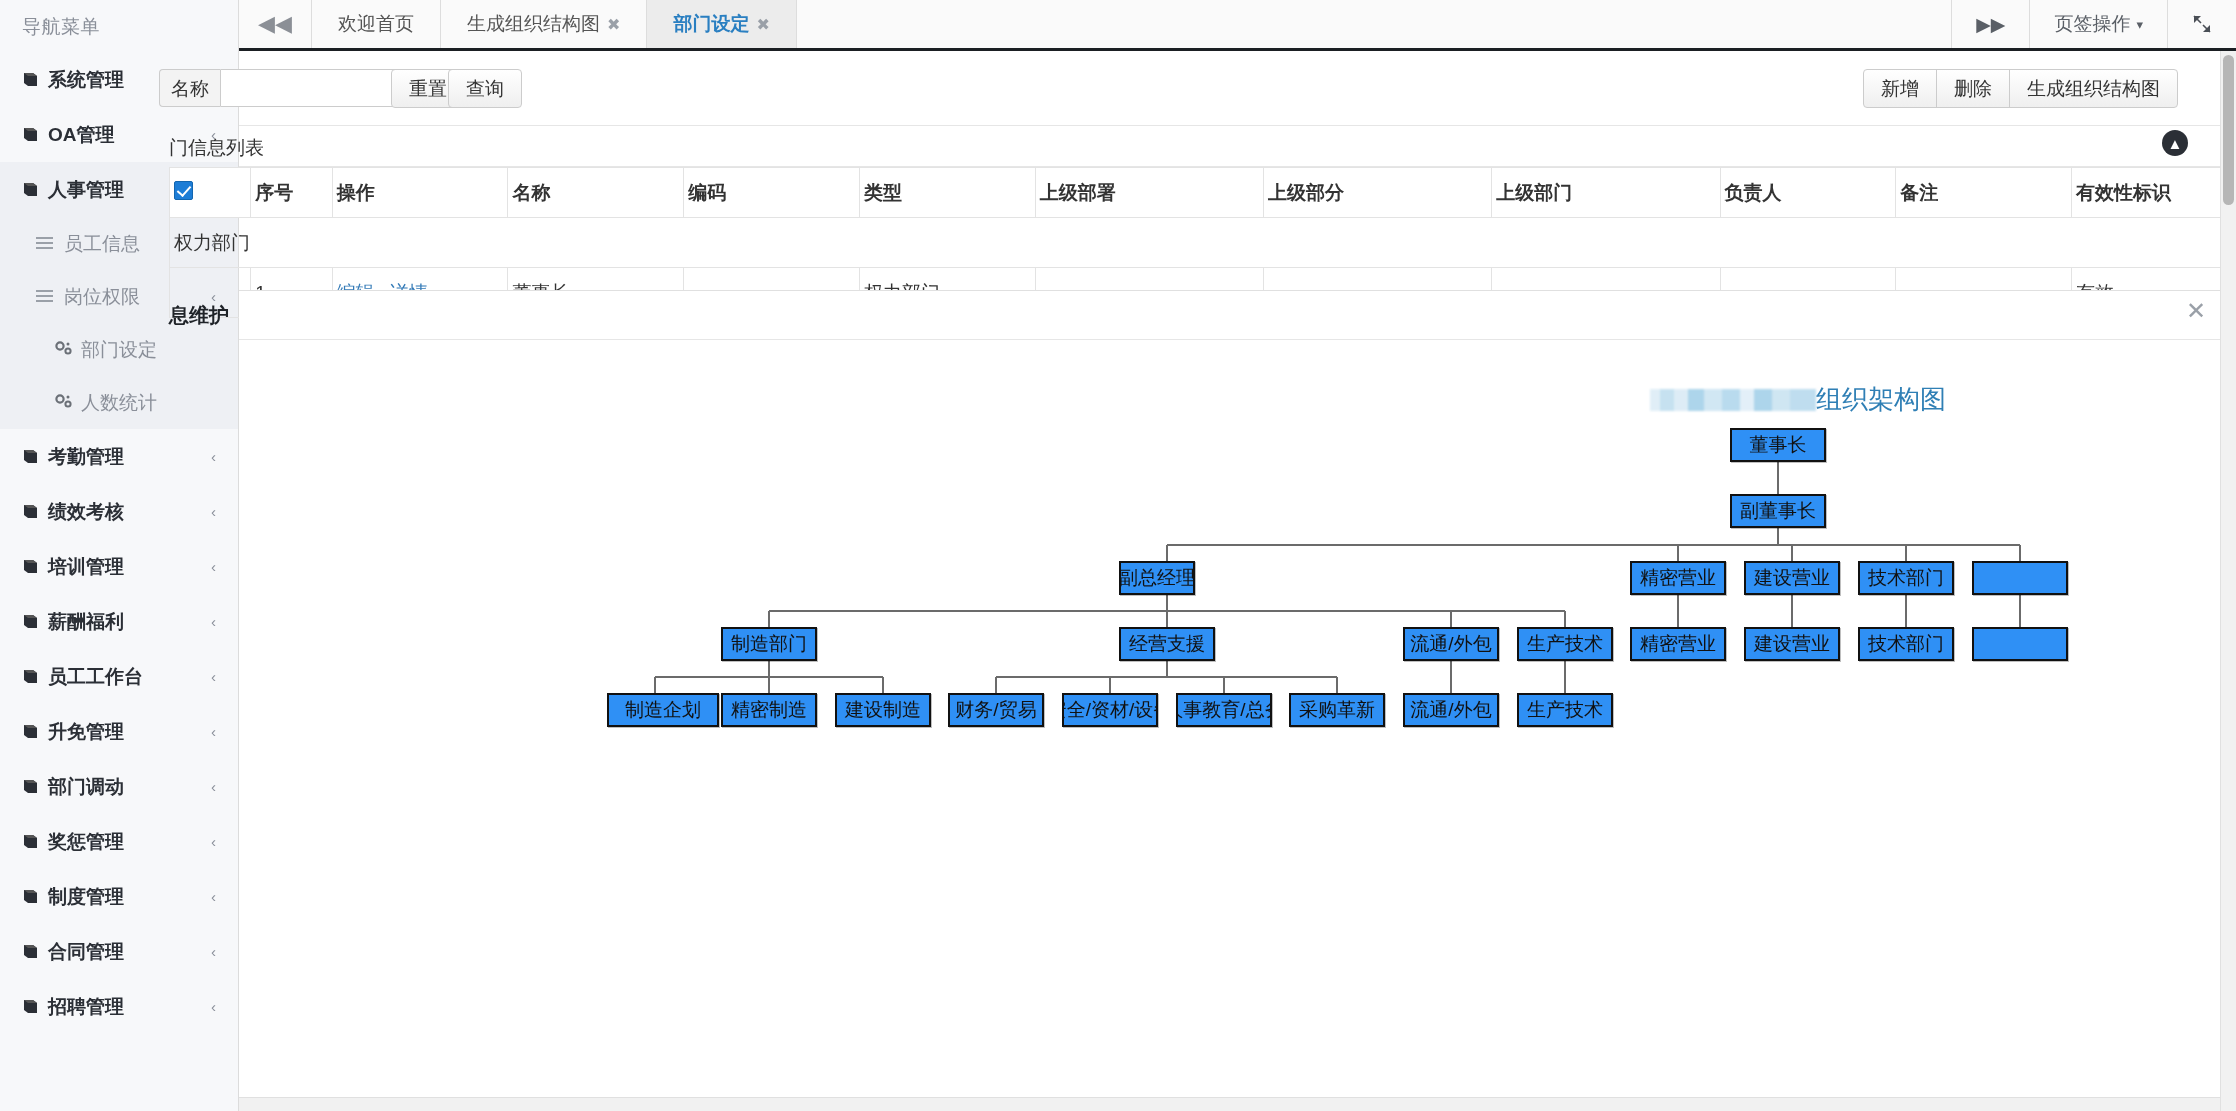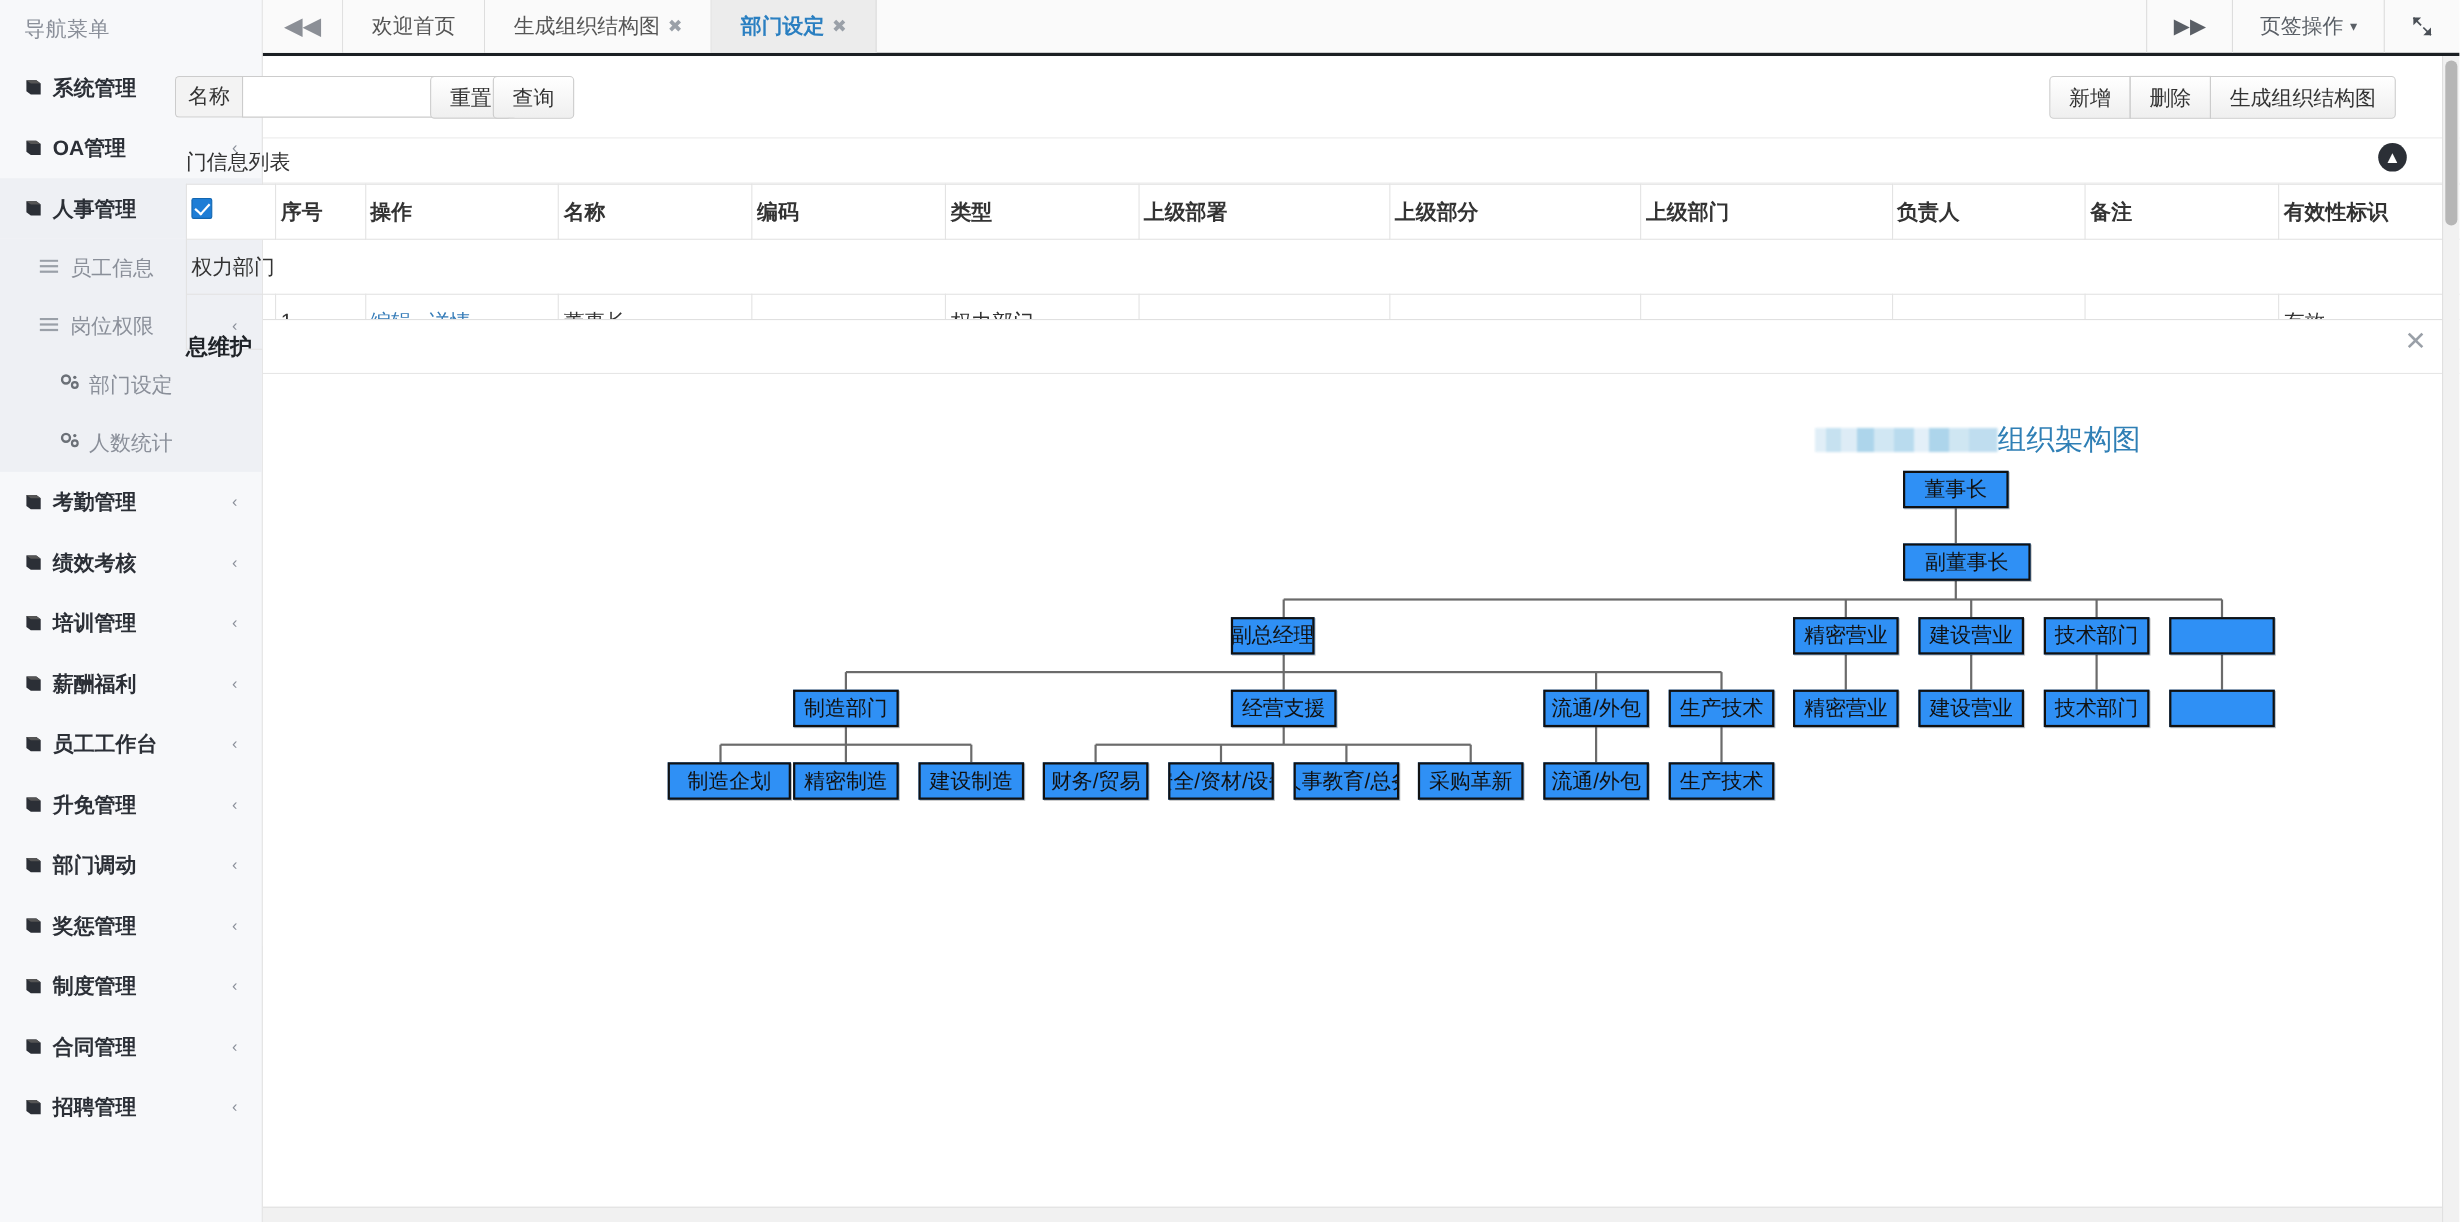--- a/index.html
+++ b/index.html
@@ -551,21 +551,21 @@
             <div class="ln lnh" style="left: 757px; top: 336px; width: 341px;"></div>
             <div class="ln lnv" style="left: 756px; top: 337px; height: 16px;"></div>
             <div class="ln lnv" style="left: 870px; top: 337px; height: 16px;"></div>
             <div class="ln lnv" style="left: 984px; top: 337px; height: 16px;"></div>
             <div class="ln lnv" style="left: 1097px; top: 337px; height: 16px;"></div>
             <div class="ln lnv" style="left: 1211px; top: 321px; height: 32px;"></div>
             <div class="ln lnv" style="left: 1325px; top: 321px; height: 32px;"></div>
           </div>
         <div id="nodelayer">
             <div class="node" style="left: 1491px; top: 88px; width: 96px;">董事长</div>
-            <div class="node" style="left: 1491px; top: 154px; width: 116px;">副董事长</div>
+            <div class="node" style="left: 1491px; top: 154px; width: 96px;">副董事长</div>
             <div class="node" style="left: 880px; top: 221px; width: 76px;">副总经理</div>
             <div class="node" style="left: 1391px; top: 221px; width: 96px;">精密营业</div>
             <div class="node" style="left: 1505px; top: 221px; width: 96px;">建设营业</div>
             <div class="node" style="left: 1619px; top: 221px; width: 96px;">技术部门</div>
             <div class="node" style="left: 1733px; top: 221px; width: 96px;"></div>
             <div class="node" style="left: 482px; top: 287px; width: 96px;">制造部门</div>
             <div class="node" style="left: 880px; top: 287px; width: 96px;">经营支援</div>
             <div class="node" style="left: 1164px; top: 287px; width: 96px;">流通/外包</div>
             <div class="node" style="left: 1278px; top: 287px; width: 96px;">生产技术</div>
             <div class="node" style="left: 1391px; top: 287px; width: 96px;">精密营业</div>

